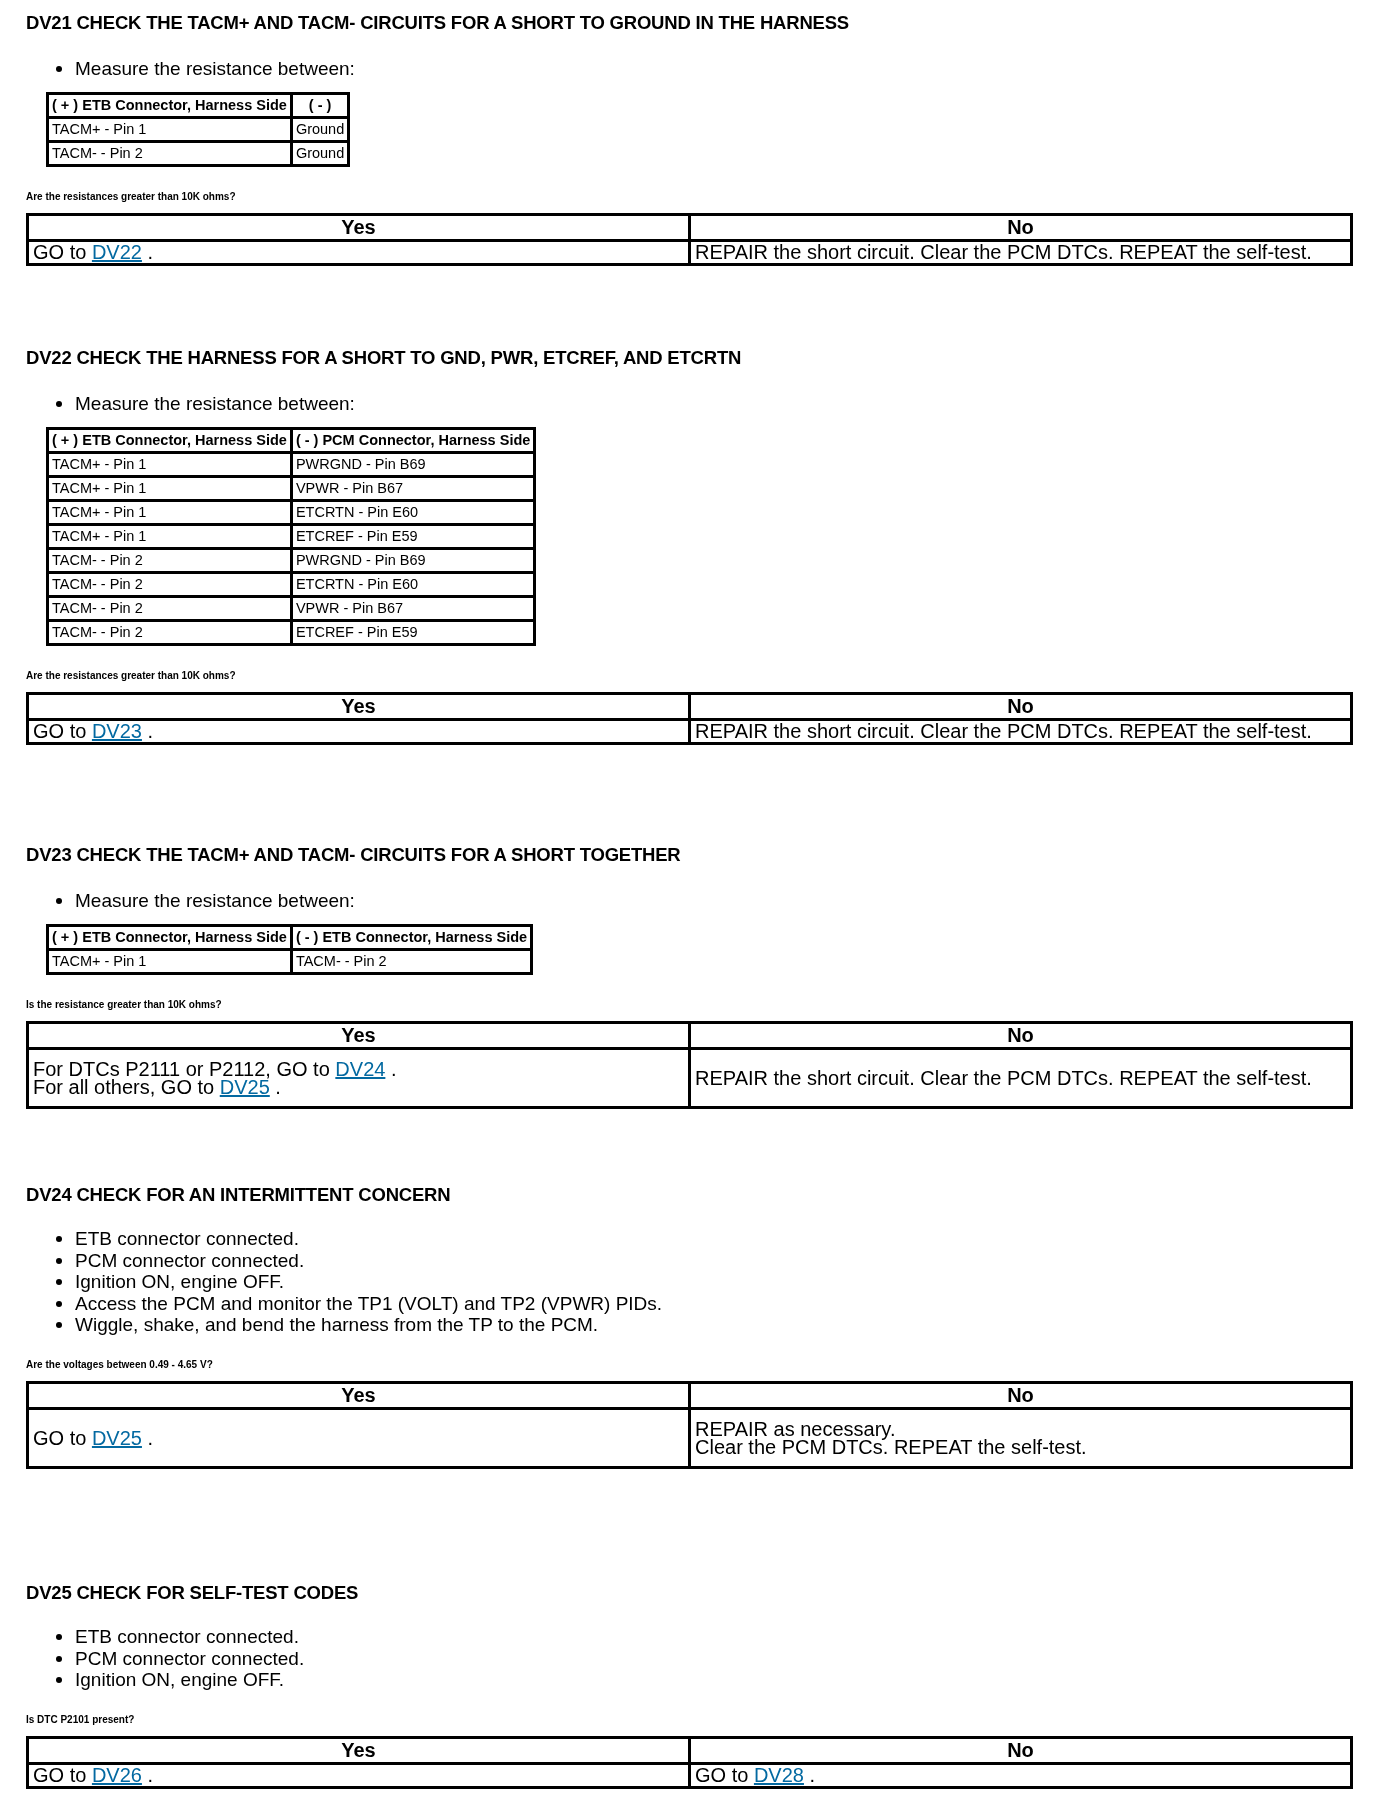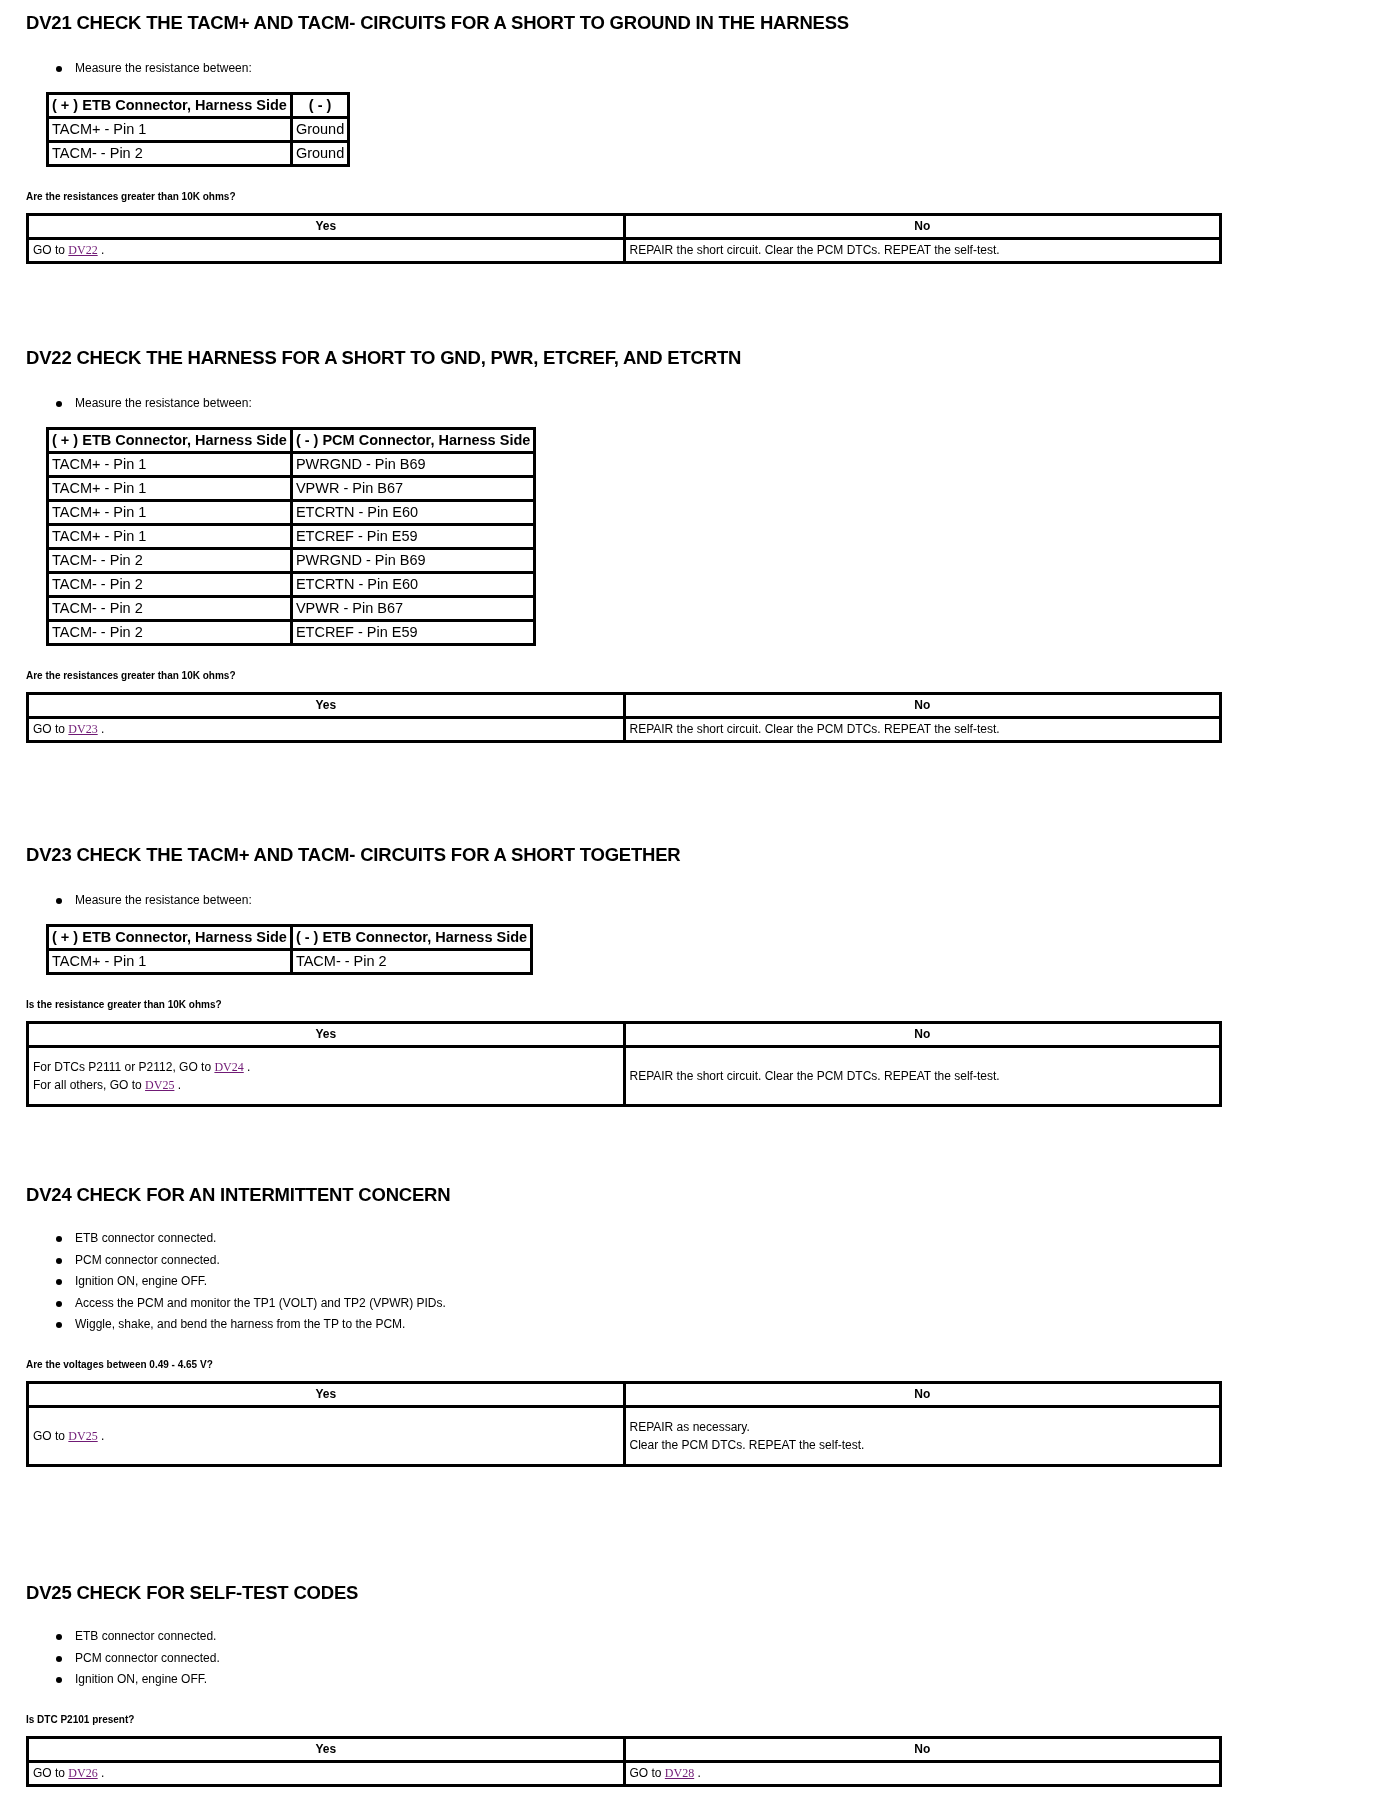--- a/index.html
+++ b/index.html
@@ -8,47 +8,47 @@
     font-family: "Liberation Sans", "DejaVu Sans", sans-serif; color: #000;
   }
   .section { position: absolute; left: 26px; width: 1240px; }
   .heading {
     font-weight: bold; font-size: 18.5px; margin: 0; line-height: 22px; letter-spacing: -0.2px;
   }
   ul.bullets {
     margin: 0; padding: 0; list-style: none;
   }
   ul.bullets li {
-    position: relative; padding-left: 49px; font-size: 12px; line-height: 21.5px;
+    position: relative; padding-left: 49px; font-size: 19px; line-height: 21.5px;
   }
   ul.bullets li::before {
     content: ""; position: absolute; left: 30px; top: 8px; width: 6px; height: 6px;
     border-radius: 50%; background: #000;
   }
   table.meas {
     border-collapse: collapse; margin-left: 20px;
     font-size: 14.5px;
   }
   table.meas th, table.meas td {
     border: 3px solid #000; padding: 0 3px; height: 21px; text-align: left; white-space: nowrap;
   }
   table.meas th { font-weight: bold; }
   table.meas th.center { text-align: center; }
   .question { font-weight: bold; font-size: 10px; line-height: 18px; margin: 0; }
   table.decision {
-    border-collapse: collapse; width: 1196px; font-size: 12px;
+    border-collapse: collapse; width: 1327px; font-size: 20px;
   }
   table.decision th, table.decision td {
     border: 3px solid #000; padding: 0 4px; text-align: left;
   }
   table.decision th { font-weight: bold; text-align: center; height: 21px; }
   table.decision td { height: 21px; vertical-align: middle; width: 50%; }
   table.decision td p { margin: 0; line-height: 18px; }
   table.decision td p + p { }
-  .link { text-decoration: underline; color: #701a75; cursor: pointer; font-family: Liberation Serif, serif; }
+  .link { text-decoration: underline; color: #0369a1; cursor: pointer; }
 </style>
 </head>
 <body>
 
 <div class="section" style="top:12px;">
   <h2 class="heading">DV21 CHECK THE TACM+ AND TACM- CIRCUITS FOR A SHORT TO GROUND IN THE HARNESS</h2>
   <ul class="bullets" style="margin-top:24px;">
     <li>Measure the resistance between:</li>
   </ul>
   <table class="meas" style="margin-top:12px;">

